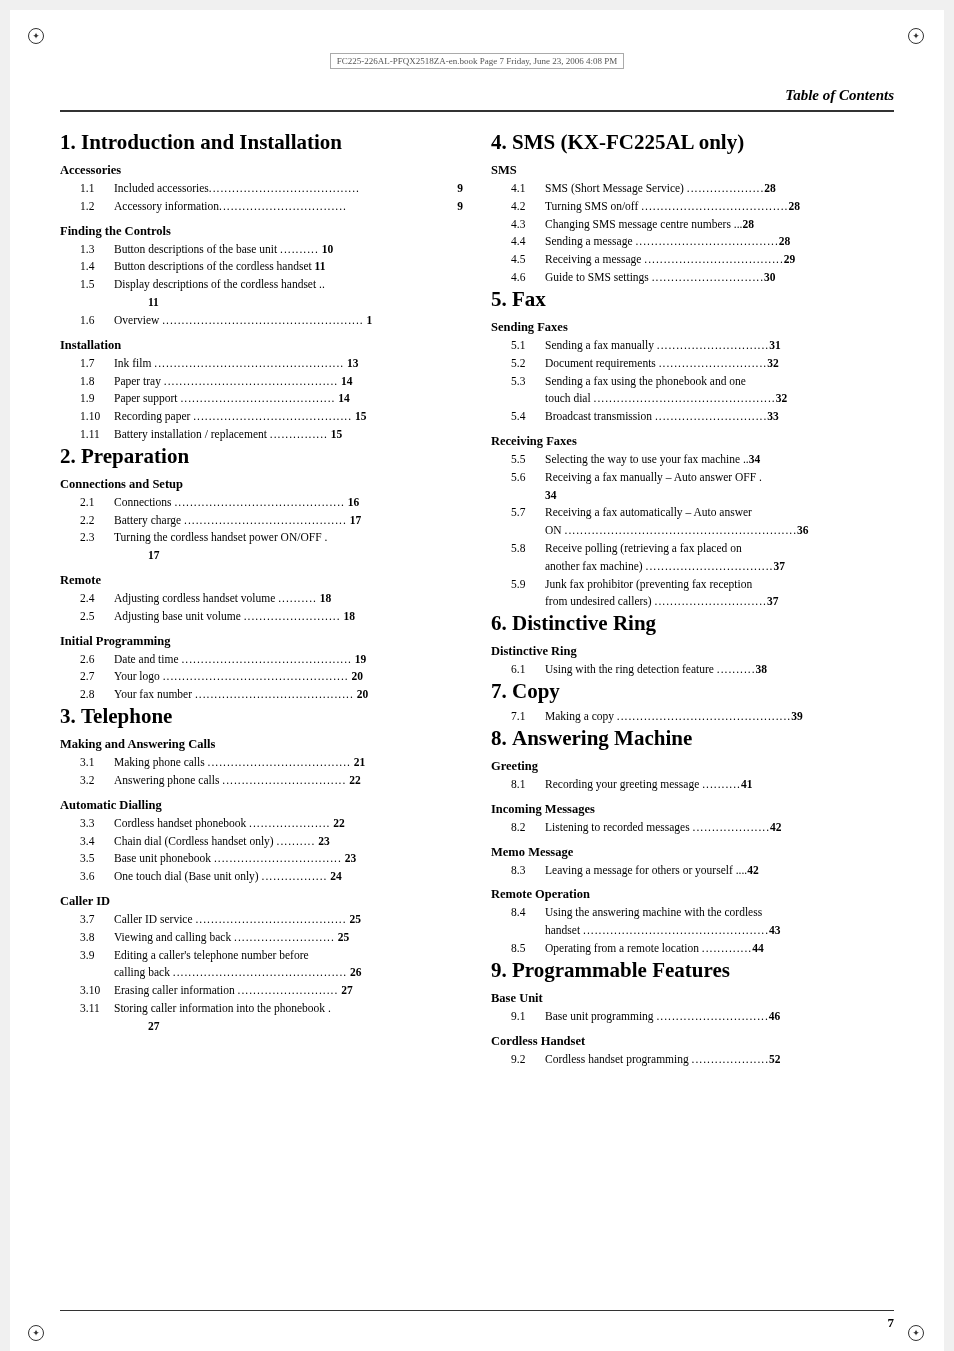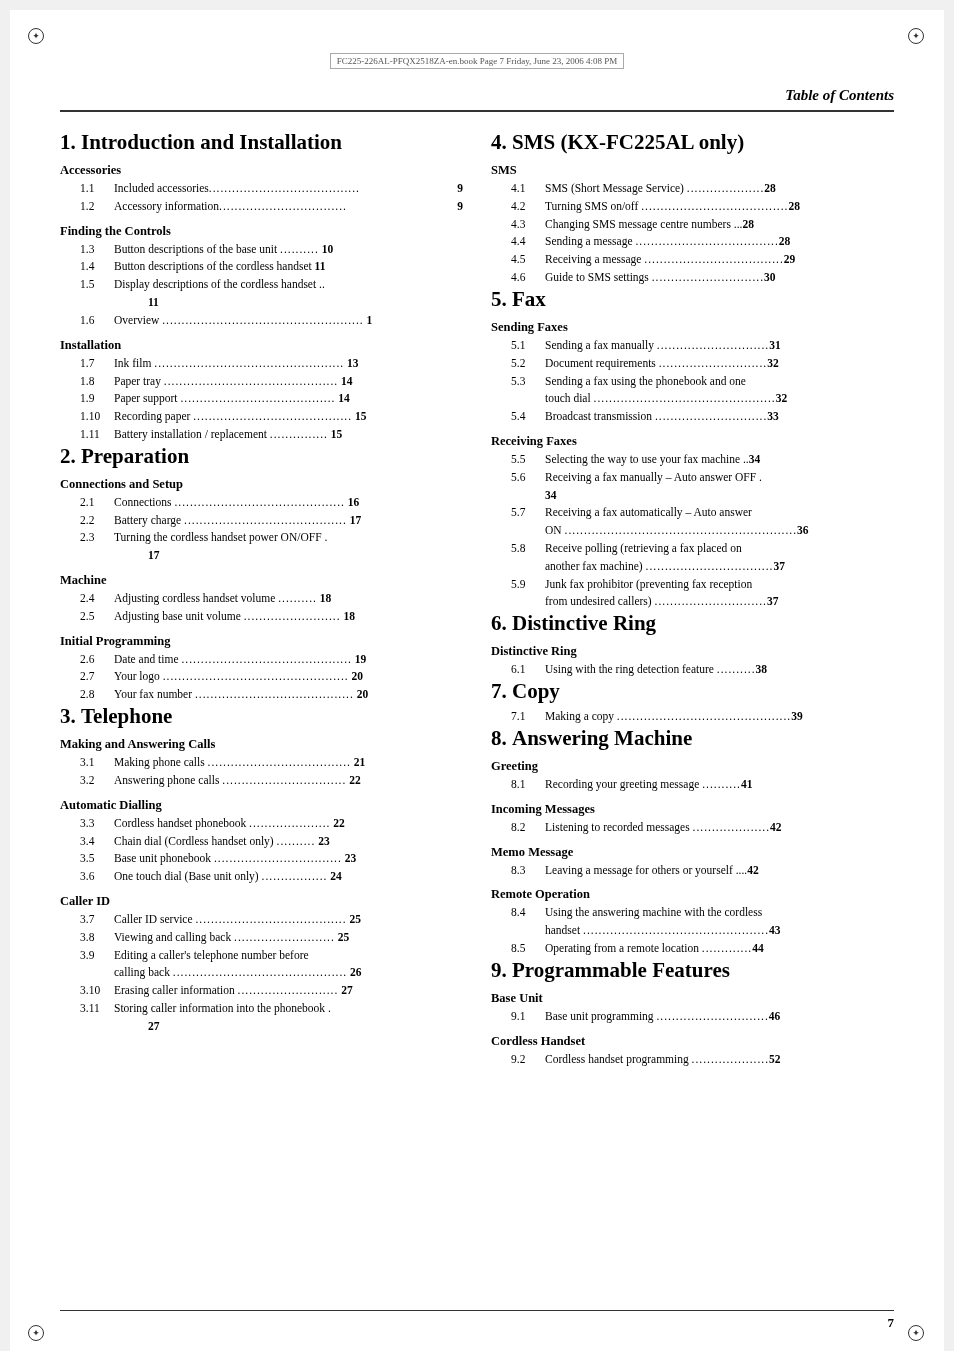--- a/index.html
+++ b/index.html
@@ -217,21 +217,21 @@
         </div>
         <div class="toc-entry">
           <span class="toc-num">2.2</span>
           <span class="toc-text">Battery charge <span style="letter-spacing:1px;">..........................................</span> <strong>17</strong></span>
         </div>
         <div class="toc-entry">
           <span class="toc-num">2.3</span>
           <span class="toc-text">Turning the cordless handset power ON/OFF .<br><strong style="padding-left:34px;">17</strong></span>
         </div>
 
-        <div class="subsection-heading">Machine</div>
+        <div class="subsection-heading">Remote</div>
         <div class="toc-entry">
           <span class="toc-num">2.4</span>
           <span class="toc-text">Adjusting cordless handset volume <span style="letter-spacing:1px;">..........</span> <strong>18</strong></span>
         </div>
         <div class="toc-entry">
           <span class="toc-num">2.5</span>
           <span class="toc-text">Adjusting base unit volume <span style="letter-spacing:1px;">.........................</span> <strong>18</strong></span>
         </div>
 
         <div class="subsection-heading">Initial Programming</div>

